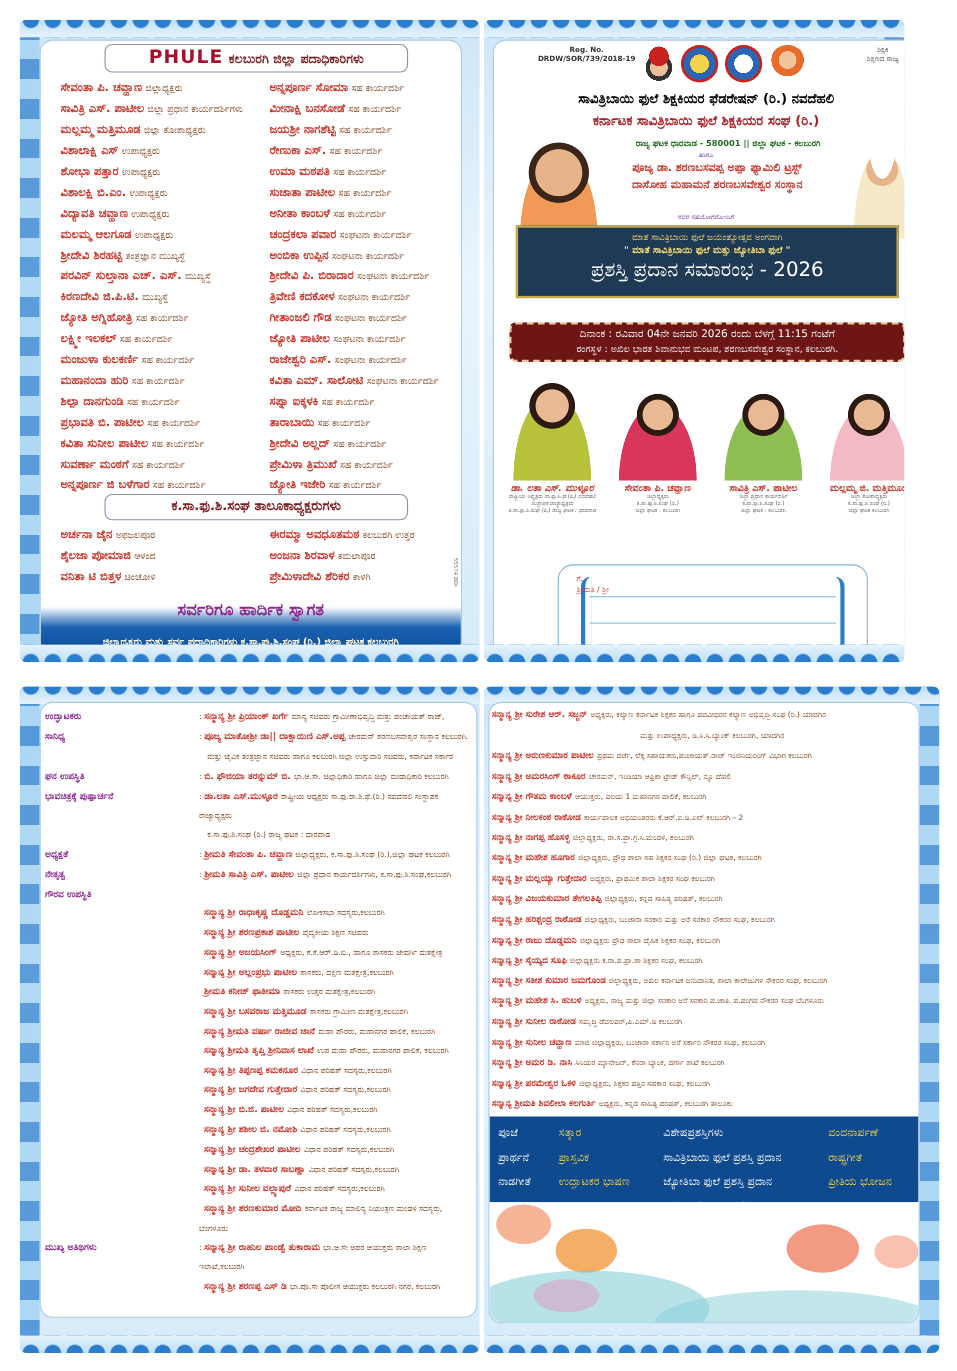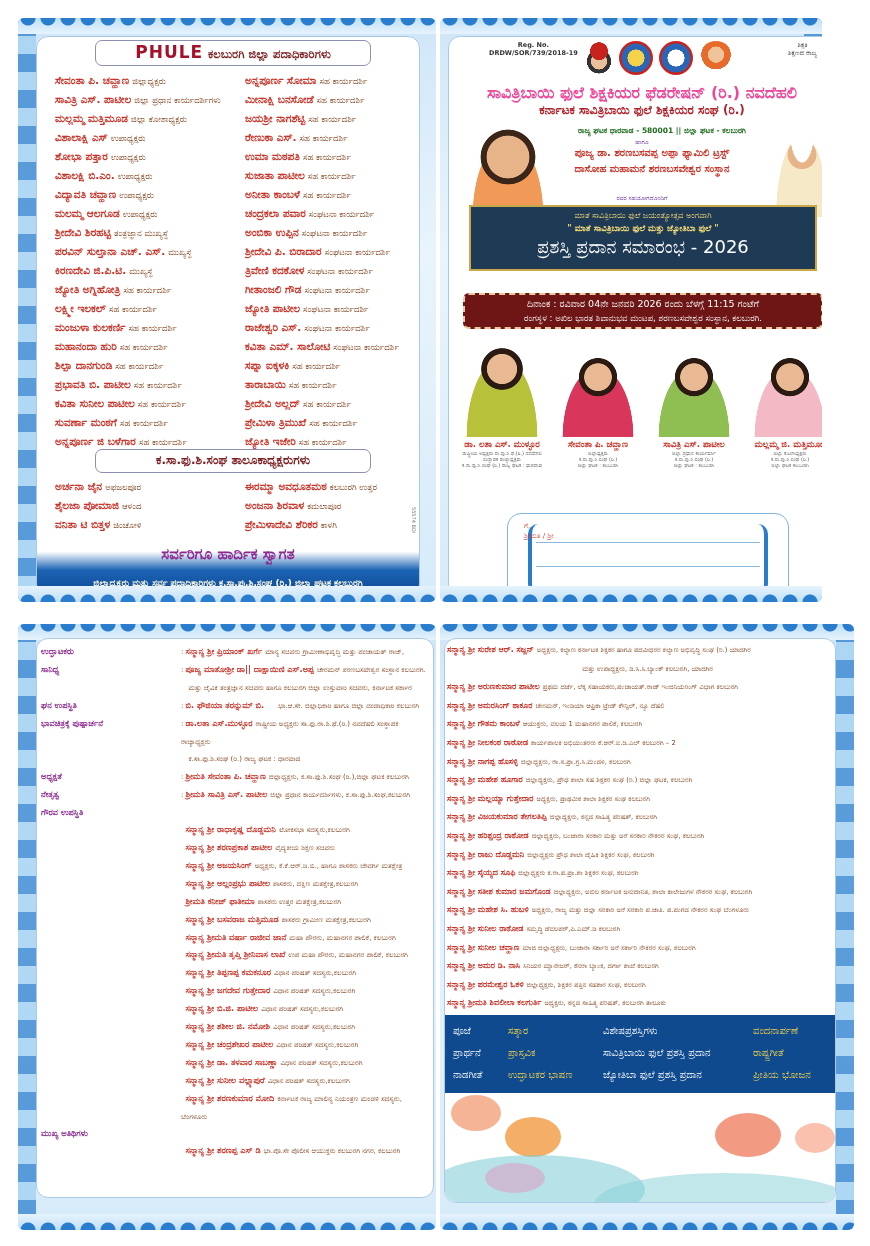--- a/index.html
+++ b/index.html
@@ -146,21 +146,21 @@
     </div>
     <div class="logo" style="left:133px;top:4px;background:radial-gradient(circle at 50% 30%,#c8221e 0 30%,transparent 31%),radial-gradient(circle at 50% 60%,#e8c09a 0 30%,#333 31% 45%,transparent 46%);"></div>
     <div class="logo" style="left:170px;top:4px;background:radial-gradient(circle,#f4d24a 0 35%,#2b66b5 36% 60%,#c8221e 61% 100%);"></div>
     <div class="logo" style="left:210px;top:4px;background:radial-gradient(circle,#ffffff 0 35%,#2b66b5 36% 60%,#c8221e 61% 100%);"></div>
     <div class="logo" style="left:250px;top:4px;background:radial-gradient(circle at 50% 40%,#f0c49b 0 30%,#e76b2a 31% 55%,transparent 56%);"></div>
     <div class="reg" style="right:18px;top:4px;color:#333;font-weight:normal;">
       <div>ಶಿಕ್ಷಕಿ</div>
       <div>ಶಿಕ್ಷಣದ ರಾಜ್ಯ</div>
     </div>
 
-    <div style="position:absolute;left:0;right:0;top:46px;text-align:center;color:#ec4899;font-weight:bold;font-size:16px;">ಸಾವಿತ್ರಿಬಾಯಿ ಫುಲೆ ಶಿಕ್ಷಕಿಯರ ಫೆಡರೇಷನ್ (ರಿ.) ನವದೆಹಲಿ</div>
+    <div style="position:absolute;left:0;right:0;top:46px;text-align:center;color:#000000;font-weight:bold;font-size:12px;">ಸಾವಿತ್ರಿಬಾಯಿ ಫುಲೆ ಶಿಕ್ಷಕಿಯರ ಫೆಡರೇಷನ್ (ರಿ.) ನವದೆಹಲಿ</div>
     <div style="position:absolute;left:0;right:0;top:66px;text-align:center;color:#b0212a;font-weight:bold;font-size:12px;">ಕರ್ನಾಟಕ ಸಾವಿತ್ರಿಬಾಯಿ ಫುಲೆ ಶಿಕ್ಷಕಿಯರ ಸಂಘ (ರಿ.)</div>
     <div style="position:absolute;left:80px;right:40px;top:89px;text-align:center;color:#1e6b1e;font-weight:bold;font-size:7.5px;">ರಾಜ್ಯ ಘಟಕ ಧಾರವಾಡ - 580001 || ಜಿಲ್ಲಾ ಘಟಕ - ಕಲಬುರಗಿ</div>
     <div style="position:absolute;left:0;right:0;top:101px;text-align:center;color:#5b2a8f;font-size:6px;">ಹಾಗೂ</div>
     <div style="position:absolute;left:90px;right:70px;top:110px;text-align:center;color:#c8362b;font-size:10px;font-weight:bold;">ಪೂಜ್ಯ ಡಾ. ಶರಣಬಸವಪ್ಪ ಅಪ್ಪಾ ಫ್ಯಾಮಿಲಿ ಟ್ರಸ್ಟ್</div>
     <div style="position:absolute;left:90px;right:70px;top:126px;text-align:center;color:#c8362b;font-size:10px;font-weight:bold;">ದಾಸೋಹ ಮಹಾಮನೆ ಶರಣಬಸವೇಶ್ವರ ಸಂಸ್ಥಾನ</div>
     <div style="position:absolute;left:0;right:0;top:142px;text-align:right;color:#c8362b;font-size:10px;font-weight:normal;">ಕಲಬುರಗಿ.</div>
     <div style="position:absolute;left:0;right:0;top:157px;text-align:center;color:#5b2a8f;font-size:6px;">ರವರ ಸಹಯೋಗದೊಂದಿಗೆ</div>
 
     <div class="photo" style="left:14px;top:80px;width:90px;height:100px;border-radius:45px 45px 4px 4px;background:radial-gradient(circle at 50% 40%,#e7b48a 0 28%,#3b2418 29% 36%,transparent 37%),radial-gradient(ellipse at 50% 100%,#f19a58 0 55%,transparent 56%);"></div>
     <div class="photo" style="left:320px;top:76px;width:66px;height:104px;border-radius:30px 30px 4px 4px;background:radial-gradient(ellipse at 50% 18%,#ffffff 0 25%,transparent 26%),radial-gradient(circle at 50% 40%,#e7b48a 0 20%,transparent 21%),radial-gradient(ellipse at 50% 100%,#f5e9c8 0 55%,transparent 56%);"></div>
@@ -170,21 +170,21 @@
       <div style="font-size:8.5px;color:#f5dd7a;font-weight:bold;margin-top:2px;">" ಮಾತೆ ಸಾವಿತ್ರಿಬಾಯಿ ಫುಲೆ ಮತ್ತು ಜ್ಯೋತಿಬಾ ಫುಲೆ "</div>
       <div style="font-size:18px;color:#ffffff;margin-top:2px;">ಪ್ರಶಸ್ತಿ ಪ್ರದಾನ ಸಮಾರಂಭ - 2026</div>
     </div>
 
     <div class="date-band" style="left:14px;top:256px;width:360px;height:36px;padding-top:1px;">
       <div>ದಿನಾಂಕ : ರವಿವಾರ 04ನೇ ಜನವರಿ 2026 ರಂದು ಬೆಳಗ್ಗೆ 11:15 ಗಂಟೆಗೆ</div>
       <div style="font-size:8.5px;">ರಂಗಸ್ಥಳ : ಅಖಿಲ ಭಾರತ ಶಿವಾನುಭವ ಮಂಟಪ, ಶರಣಬಸವೇಶ್ವರ ಸಂಸ್ಥಾನ, ಕಲಬುರಗಿ.</div>
     </div>
 
     <div id="speakers">
-        <div class="speaker" style="left: 6px; top: 300px; width: 94px;">
+        <div class="speaker" style="left: 6px; top: 300px; width: 94px; font-style: italic;">
           <div class="pic" style="height: 100px; background: radial-gradient(circle at 50% 32%, rgb(233, 185, 148) 0px, rgb(233, 185, 148) 18%, rgb(43, 26, 18) 19%, rgb(43, 26, 18) 25%, transparent 26%), radial-gradient(at 50% 100%, rgb(183, 193, 58) 0px, rgb(183, 193, 58) 55%, transparent 56%);"></div>
           <div class="nm">ಡಾ. ಲತಾ ಎಸ್. ಮುಳ್ಳೂರ</div>
           <div class="ds">ರಾಷ್ಟ್ರೀಯ ಅಧ್ಯಕ್ಷರು ಸಾ.ಫು.ಶಿ.ಫೆ.(ರಿ.) ನವದೆಹಲಿ</div>
           <div class="ds">ಸಂಸ್ಥಾಪಕ ರಾಜ್ಯಾಧ್ಯಕ್ಷರು</div>
           <div class="ds">ಕ.ಸಾ.ಫು.ಶಿ.ಸಂಘ (ರಿ.) ರಾಜ್ಯ ಘಟಕ : ಧಾರವಾಡ</div>
         </div>
         <div class="speaker" style="left: 102px; top: 312px; width: 94px;">
           <div class="pic" style="height: 88px; background: radial-gradient(circle at 50% 32%, rgb(233, 185, 148) 0px, rgb(233, 185, 148) 18%, rgb(43, 26, 18) 19%, rgb(43, 26, 18) 25%, transparent 26%), radial-gradient(at 50% 100%, rgb(216, 54, 90) 0px, rgb(216, 54, 90) 55%, transparent 56%);"></div>
           <div class="nm">ಸೇವಂತಾ ಪಿ. ಚವ್ಹಾಣ</div>
           <div class="ds">ಜಿಲ್ಲಾಧ್ಯಕ್ಷರು</div>
@@ -231,21 +231,21 @@
         <div class="prog-row">
           <div class="lab">ಸಾನಿಧ್ಯ</div>
           <div class="val"><span class="r">: </span><span class="n">ಪೂಜ್ಯ ಮಾತೋಶ್ರೀ ಡಾ|| ದಾಕ್ಷಾಯಿಣಿ ಎಸ್.ಅಪ್ಪ</span><span class="r" style="margin-left: 3px;">ಚೇರಮನ್ ಶರಣಬಸವೇಶ್ವರ ಸಂಸ್ಥಾನ ಕಲಬುರಗಿ.</span></div>
         </div>
         <div class="prog-row">
           <div class="lab"></div>
           <div class="val"><span class="r">&nbsp;&nbsp;</span><span class="r" style="margin-left: 3px;">ಮತ್ತು ಜೈವಿಕ ತಂತ್ರಜ್ಞಾನ ಸಚಿವರು ಹಾಗೂ ಕಲಬುರಗಿ ಜಿಲ್ಲಾ ಉಸ್ತುವಾರಿ ಸಚಿವರು, ಕರ್ನಾಟಕ ಸರ್ಕಾರ</span></div>
         </div>
         <div class="prog-row">
           <div class="lab">ಘನ ಉಪಸ್ಥಿತಿ</div>
-          <div class="val"><span class="r">: </span><span class="n">ಬಿ. ಫೌಜಿಯಾ ತರನ್ನುಮ್ ಬಿ.</span><span class="r" style="margin-left: 14px;">ಭಾ.ಆ.ಸೇ. ಜಿಲ್ಲಾಧಿಕಾರಿ ಹಾಗೂ ಜಿಲ್ಲಾ ದಂಡಾಧಿಕಾರಿ ಕಲಬುರಗಿ</span></div>
+          <div class="val"><span class="r">: </span><span class="n">ಬಿ. ಫೌಜಿಯಾ ತರನ್ನುಮ್ ಬಿ.</span><span class="r" style="margin-left: 3px;">ಭಾ.ಆ.ಸೇ. ಜಿಲ್ಲಾಧಿಕಾರಿ ಹಾಗೂ ಜಿಲ್ಲಾ ದಂಡಾಧಿಕಾರಿ ಕಲಬುರಗಿ</span></div>
         </div>
         <div class="prog-row">
           <div class="lab">ಭಾವಚಿತ್ರಕ್ಕೆ ಪುಷ್ಪಾರ್ಚನೆ</div>
           <div class="val"><span class="r">: </span><span class="n">ಡಾ.ಲತಾ ಎಸ್.ಮುಳ್ಳೂರ</span><span class="r" style="margin-left: 3px;">ರಾಷ್ಟ್ರೀಯ ಅಧ್ಯಕ್ಷರು ಸಾ.ಫು.ರಾ.ಶಿ.ಫೆ.(ರಿ.) ನವದೆಹಲಿ ಸಂಸ್ಥಾಪಕ ರಾಜ್ಯಾಧ್ಯಕ್ಷರು</span></div>
         </div>
         <div class="prog-row">
           <div class="lab"></div>
           <div class="val"><span class="r">&nbsp;&nbsp;</span><span class="r" style="margin-left: 3px;">ಕ.ಸಾ.ಫು.ಶಿ.ಸಂಘ (ರಿ.) ರಾಜ್ಯ ಘಟಕ : ಧಾರವಾಡ</span></div>
         </div>
         <div class="prog-row">
@@ -318,20 +318,21 @@
         <div class="prog-row">
           <div class="lab"></div>
           <div class="val"><span class="r">&nbsp;&nbsp;</span><span class="n">ಸನ್ಮಾನ್ಯ ಶ್ರೀ ಸುನೀಲ ವಲ್ಲ್ಯಾಪುರೆ</span><span class="r" style="margin-left: 3px;">ವಿಧಾನ ಪರಿಷತ್ ಸದಸ್ಯರು,ಕಲಬುರಗಿ</span></div>
         </div>
         <div class="prog-row">
           <div class="lab"></div>
           <div class="val"><span class="r">&nbsp;&nbsp;</span><span class="n">ಸನ್ಮಾನ್ಯ ಶ್ರೀ ಶರಣಕುಮಾರ ಮೋದಿ</span><span class="r" style="margin-left: 3px;">ಕರ್ನಾಟಕ ರಾಜ್ಯ ಮಾಲಿನ್ಯ ನಿಯಂತ್ರಣ ಮಂಡಳಿ ಸದಸ್ಯರು, ಬೆಂಗಳೂರು</span></div>
         </div>
         <div class="prog-row">
           <div class="lab">ಮುಖ್ಯ ಅತಿಥಿಗಳು</div>
+          <div class="val"><span class="r">: </span><span class="n">ಸನ್ಮಾನ್ಯ ಶ್ರೀ ರಾಹುಲ ಪಾಂಡ್ವೆ ತುಕಾರಾಮ</span><span class="r" style="margin-left: 3px;">ಭಾ.ಆ.ಸೇ ಅಪರ ಆಯುಕ್ತರು ಶಾಲಾ ಶಿಕ್ಷಣ ಇಲಾಖೆ,ಕಲಬುರಗಿ</span></div>
         </div>
         <div class="prog-row">
           <div class="lab"></div>
           <div class="val"><span class="r">&nbsp;&nbsp;</span><span class="n">ಸನ್ಮಾನ್ಯ ಶ್ರೀ ಶರಣಪ್ಪ ಎಸ್ ಡಿ</span><span class="r" style="margin-left: 3px;">ಭಾ.ಪೊ.ಸೇ ಪೊಲೀಸ ಆಯುಕ್ತರು ಕಲಬುರಗಿ ನಗರ, ಕಲಬುರಗಿ</span></div>
         </div>
       </div>
   </div>
   <div class="wave-bot"></div>
 </section>
 

